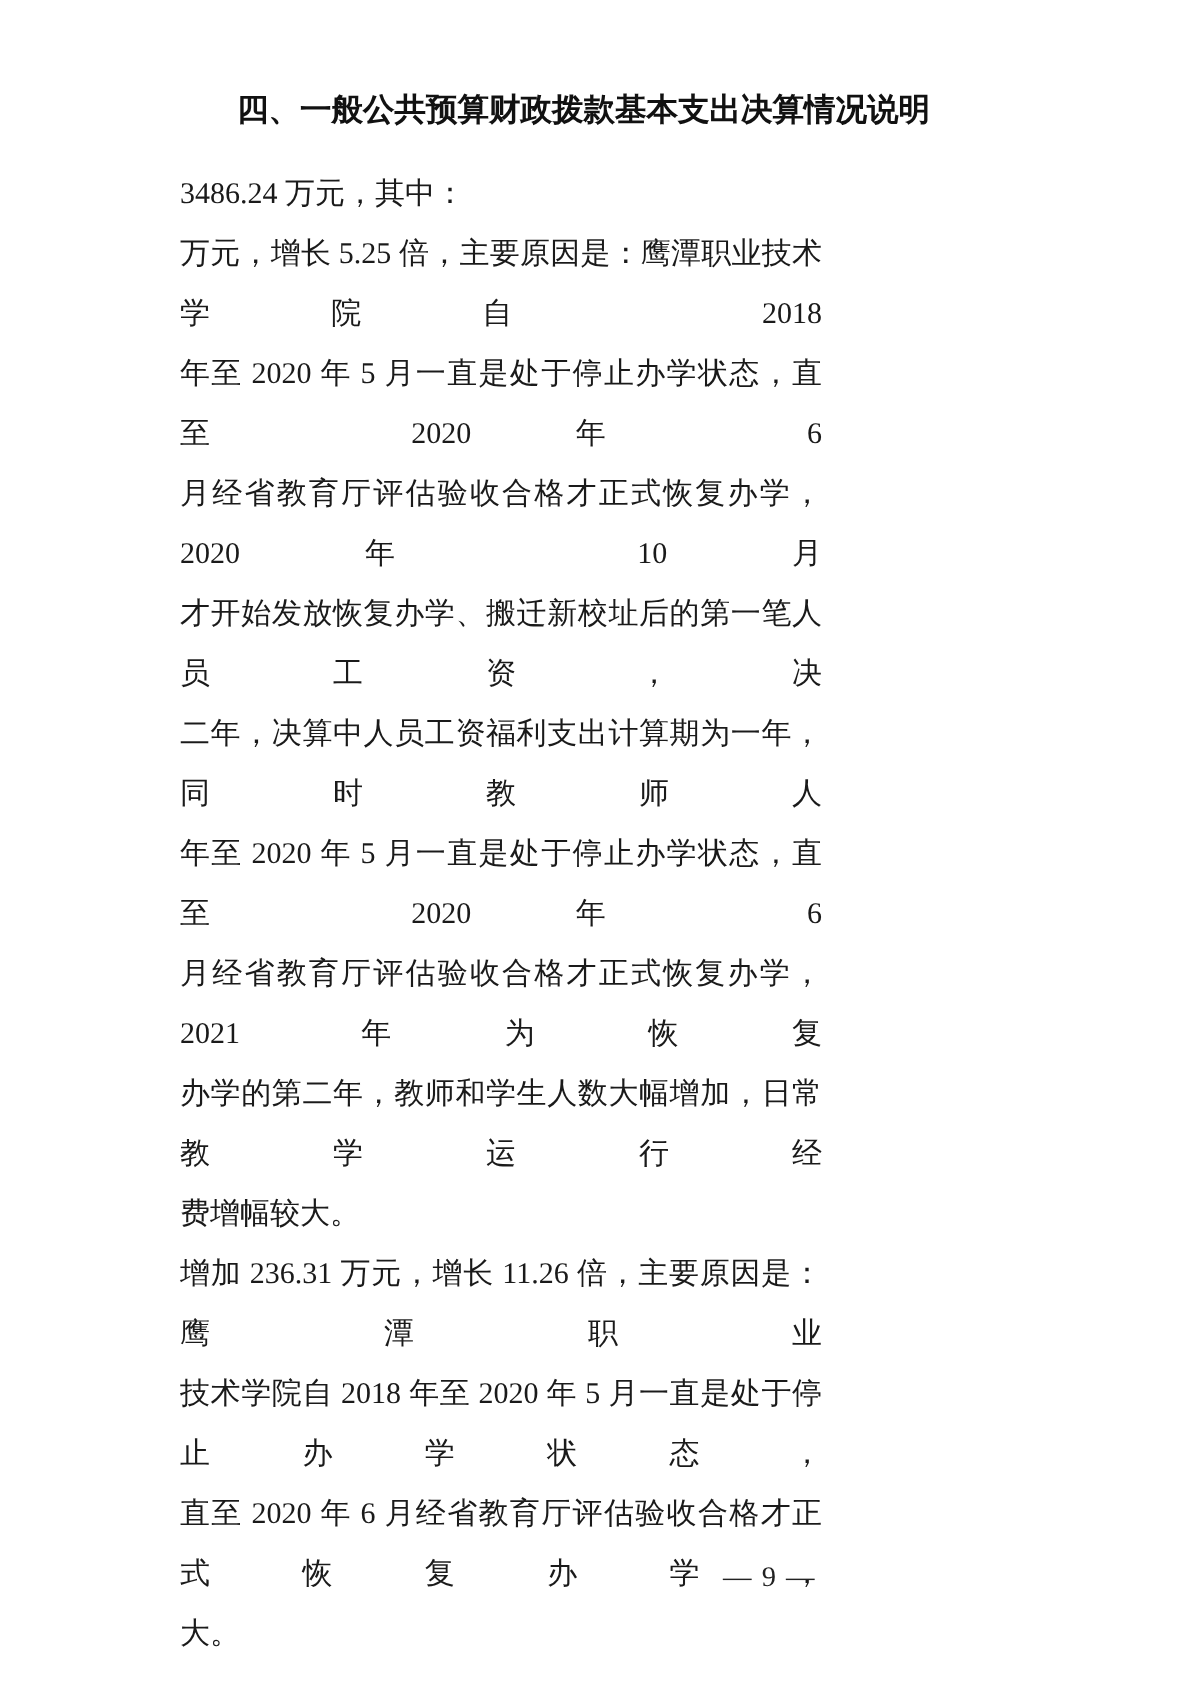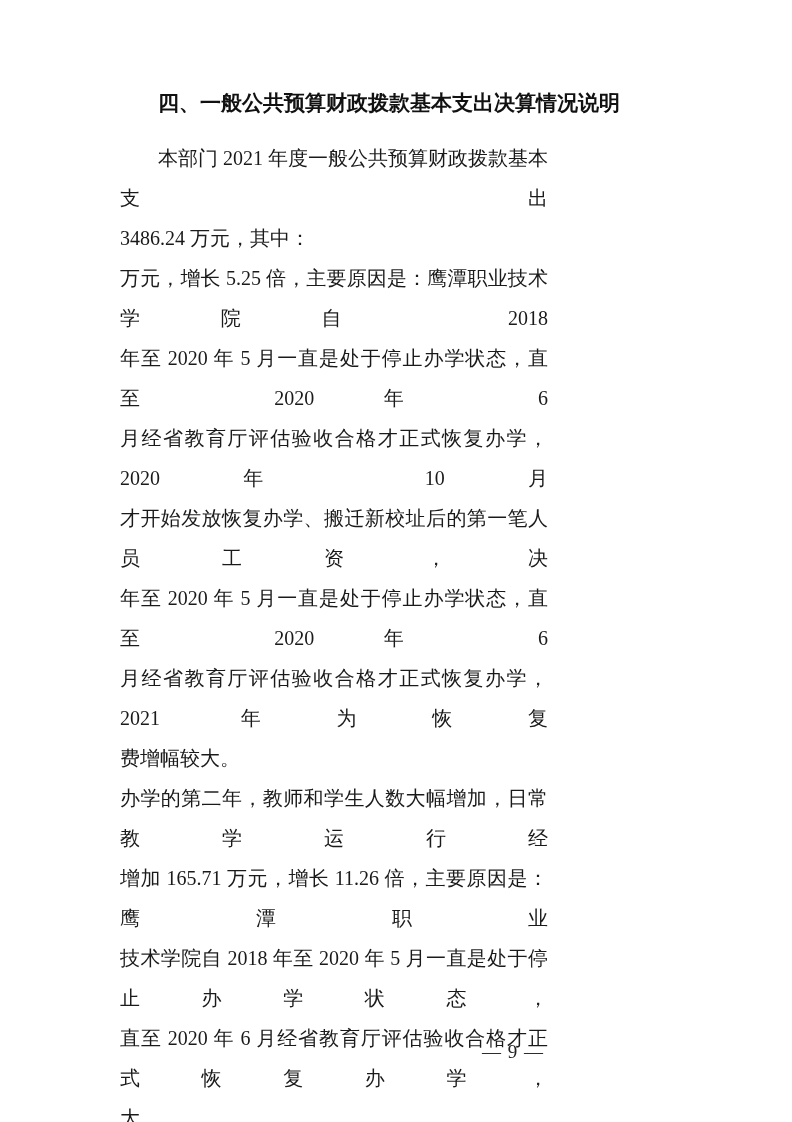--- a/index.html
+++ b/index.html
@@ -6,21 +6,21 @@
     margin: 0;
     padding: 0;
     background: #ffffff;
   }
   .page {
     position: relative;
     width: 668px;
     height: 1122px;
     background: #ffffff;
     box-sizing: border-box;
-    padding: 83px 120px 0 120px;
+    padding: 54px 120px 0 120px;
     color: #1a1a1a;
     font-family: "Liberation Serif", "DejaVu Serif", serif;
     overflow: hidden;
   }
   .heading {
     font-family: "Liberation Sans", "DejaVu Sans", sans-serif;
     font-weight: 700;
     font-size: 21px;
     line-height: 40px;
     text-indent: 38px;
@@ -56,34 +56,34 @@
 </style>
 </head>
 <body>
 
 <div class="page">
 
   <div class="heading">四、一般公共预算财政拨款基本支出决算情况说明</div>
 
   <div class="doc-body">
 
-    <div class="line j i">本部门 2021 年度一般公共预算财政拨款基本支出</div>
     <div class="line">3486.24 万元，其中：</div>
 
     <div class="line j">万元，增长 5.25 倍，主要原因是：鹰潭职业技术学院自 2018</div>
     <div class="line j">年至 2020 年 5 月一直是处于停止办学状态，直至 2020 年 6</div>
     <div class="line j">月经省教育厅评估验收合格才正式恢复办学，2020 年 10 月</div>
     <div class="line j">才开始发放恢复办学、搬迁新校址后的第一笔人员工资，决</div>
+    <div class="line j">二年，决算中人员工资福利支出计算期为一年，同时教师人</div>
 
     <div class="line j">年至 2020 年 5 月一直是处于停止办学状态，直至 2020 年 6</div>
     <div class="line j">月经省教育厅评估验收合格才正式恢复办学，2021 年为恢复</div>
+    <div class="line j">办学的第二年，教师和学生人数大幅增加，日常教学运行经</div>
     <div class="line">费增幅较大。</div>
-    <div class="line j">办学的第二年，教师和学生人数大幅增加，日常教学运行经</div>
 
-    <div class="line j">增加 165.71 万元，增长 11.26 倍，主要原因是：鹰潭职业</div>
+    <div class="line j">增加 236.31 万元，增长 11.26 倍，主要原因是：鹰潭职业</div>
     <div class="line j">技术学院自 2018 年至 2020 年 5 月一直是处于停止办学状态，</div>
     <div class="line j">直至 2020 年 6 月经省教育厅评估验收合格才正式恢复办学，</div>
     <div class="line">大。</div>
 
   </div>
 
   <div class="page-number">— 9 —</div>
 
 </div>
 

